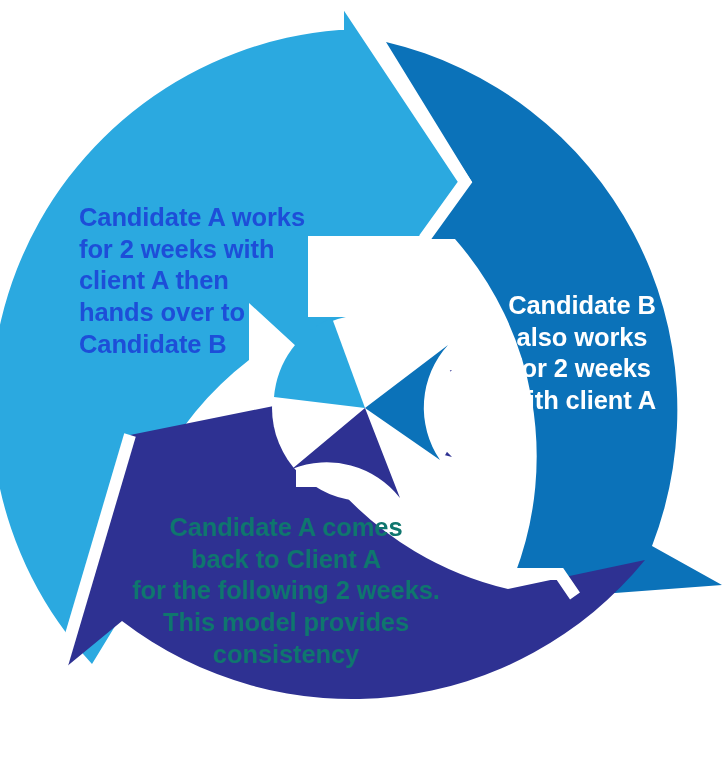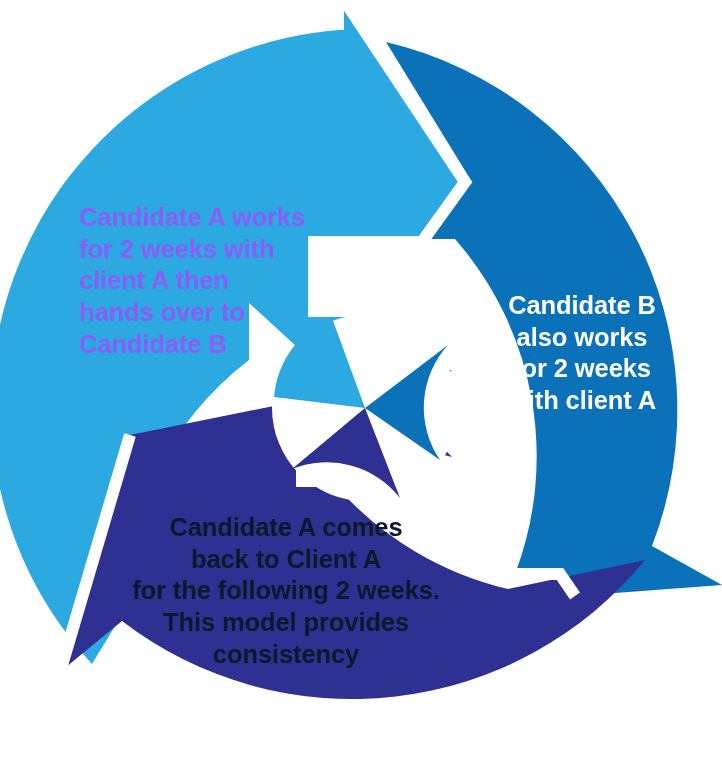--- a/index.html
+++ b/index.html
@@ -114,30 +114,30 @@
     <path fill="#0B72B9" d="M 365 408 L 440 460 A 93 93 0 0 1 448 345 Z"></path>
     <path fill="#2E3192" d="M 365 408 L 292 469 A 93 93 0 0 1 400 498 Z"></path>
 
     <g stroke="#ffffff" fill="none" stroke-width="12">
       <path d="M 344 0 L 465 182 L 424 239"></path>
       <path d="M 515 574 L 560 574 L 575 596"></path>
       <path d="M 130 435 L 60 672"></path>
     </g>
   </svg>
 
-  <div class="seg-label" id="label-stage-1" style="text-align: left; color: #8b5cf6;">Candidate A works
+  <div class="seg-label" id="label-stage-1" style="text-align: left; color: #1d4ed8;">Candidate A works
 for 2 weeks with
 client A then
 hands over to
 Candidate B</div>
 
   <div class="seg-label" id="label-stage-2" style="text-align: center; color: rgb(255, 255, 255);">Candidate B
 also works
 for 2 weeks
 with client A</div>
 
-  <div class="seg-label" id="label-stage-3" style="text-align: center; color: #0f172a;">Candidate A comes
+  <div class="seg-label" id="label-stage-3" style="text-align: center; color: #0f766e;">Candidate A comes
 back to Client A
 for the following 2 weeks.
 This model provides
 consistency</div>
 
 </div>
 
 </body></html>

